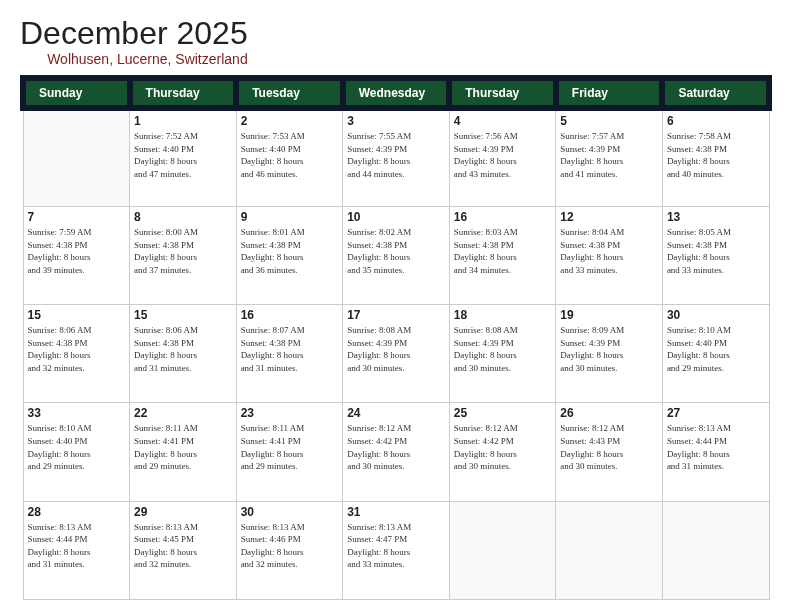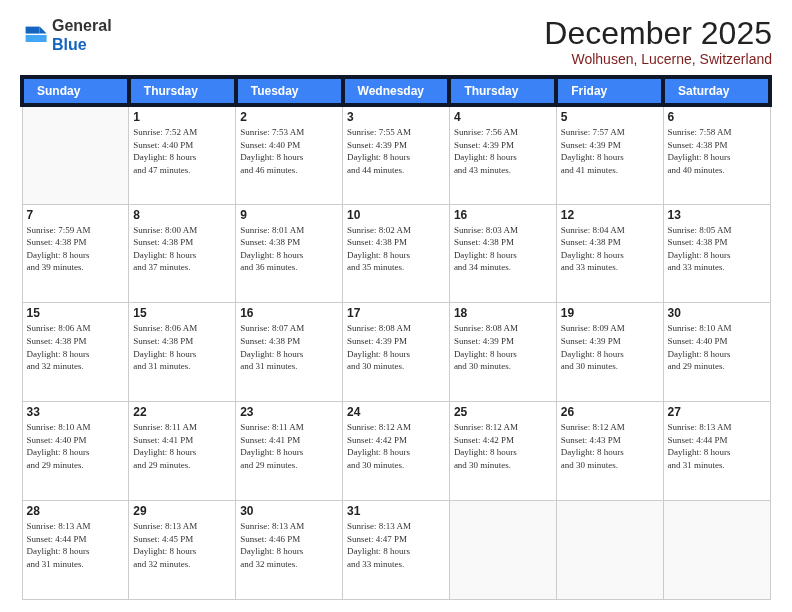--- a/index.html
+++ b/index.html
@@ -52,26 +52,26 @@
       color: #7f1d1d;
     }
     .calendar {
       flex: 1;
       border: 1px solid #ccc;
       border-collapse: collapse;
       width: 100%;
       table-layout: fixed;
     }
     .calendar th {
-      background: #3b82f6;
+      background: #14532d;
       color: #fff;
       font-size: 12px;
       font-weight: bold;
       padding: 5px 13px;
-      border: 4px solid #0f172a;
+      border: 6px solid #0f172a;
       text-align: left;
     }
     .calendar td {
       border: 1px solid #ccc;
       vertical-align: top;
       padding: 3px 4px;
       font-size: 9.5px;
       color: #333;
       height: 85px;
     }
@@ -88,31 +88,20 @@
       line-height: 1.4;
       font-family: Liberation Serif, serif;
     }
     .empty { background: #f9f9f9; }
   </style>
 </head>
 <body>
 
 <div class="page">
   <div class="header">
-    <div class="logo">
-      <svg class="logo-icon" viewBox="0 0 40 40">
-        <polygon points="28,8 38,18 28,18" fill="#1565c0"></polygon>
-        <rect x="8" y="8" width="20" height="10" fill="#1565c0"></rect>
-        <rect x="8" y="20" width="30" height="10" fill="#42a5f5"></rect>
-      </svg>
-      <div class="logo-text">
-        <div><span class="logo-general">General</span></div>
-        <div><span class="logo-blue">Blue</span></div>
-      </div>
-    </div>
     <div class="title-block">
       <div class="month-title">December 2025</div>
       <div class="subtitle">Wolhusen, Lucerne, Switzerland</div>
     </div>
   </div>
 
   <table class="calendar">
     <thead>
       <tr>
         <th>Sunday</th>

